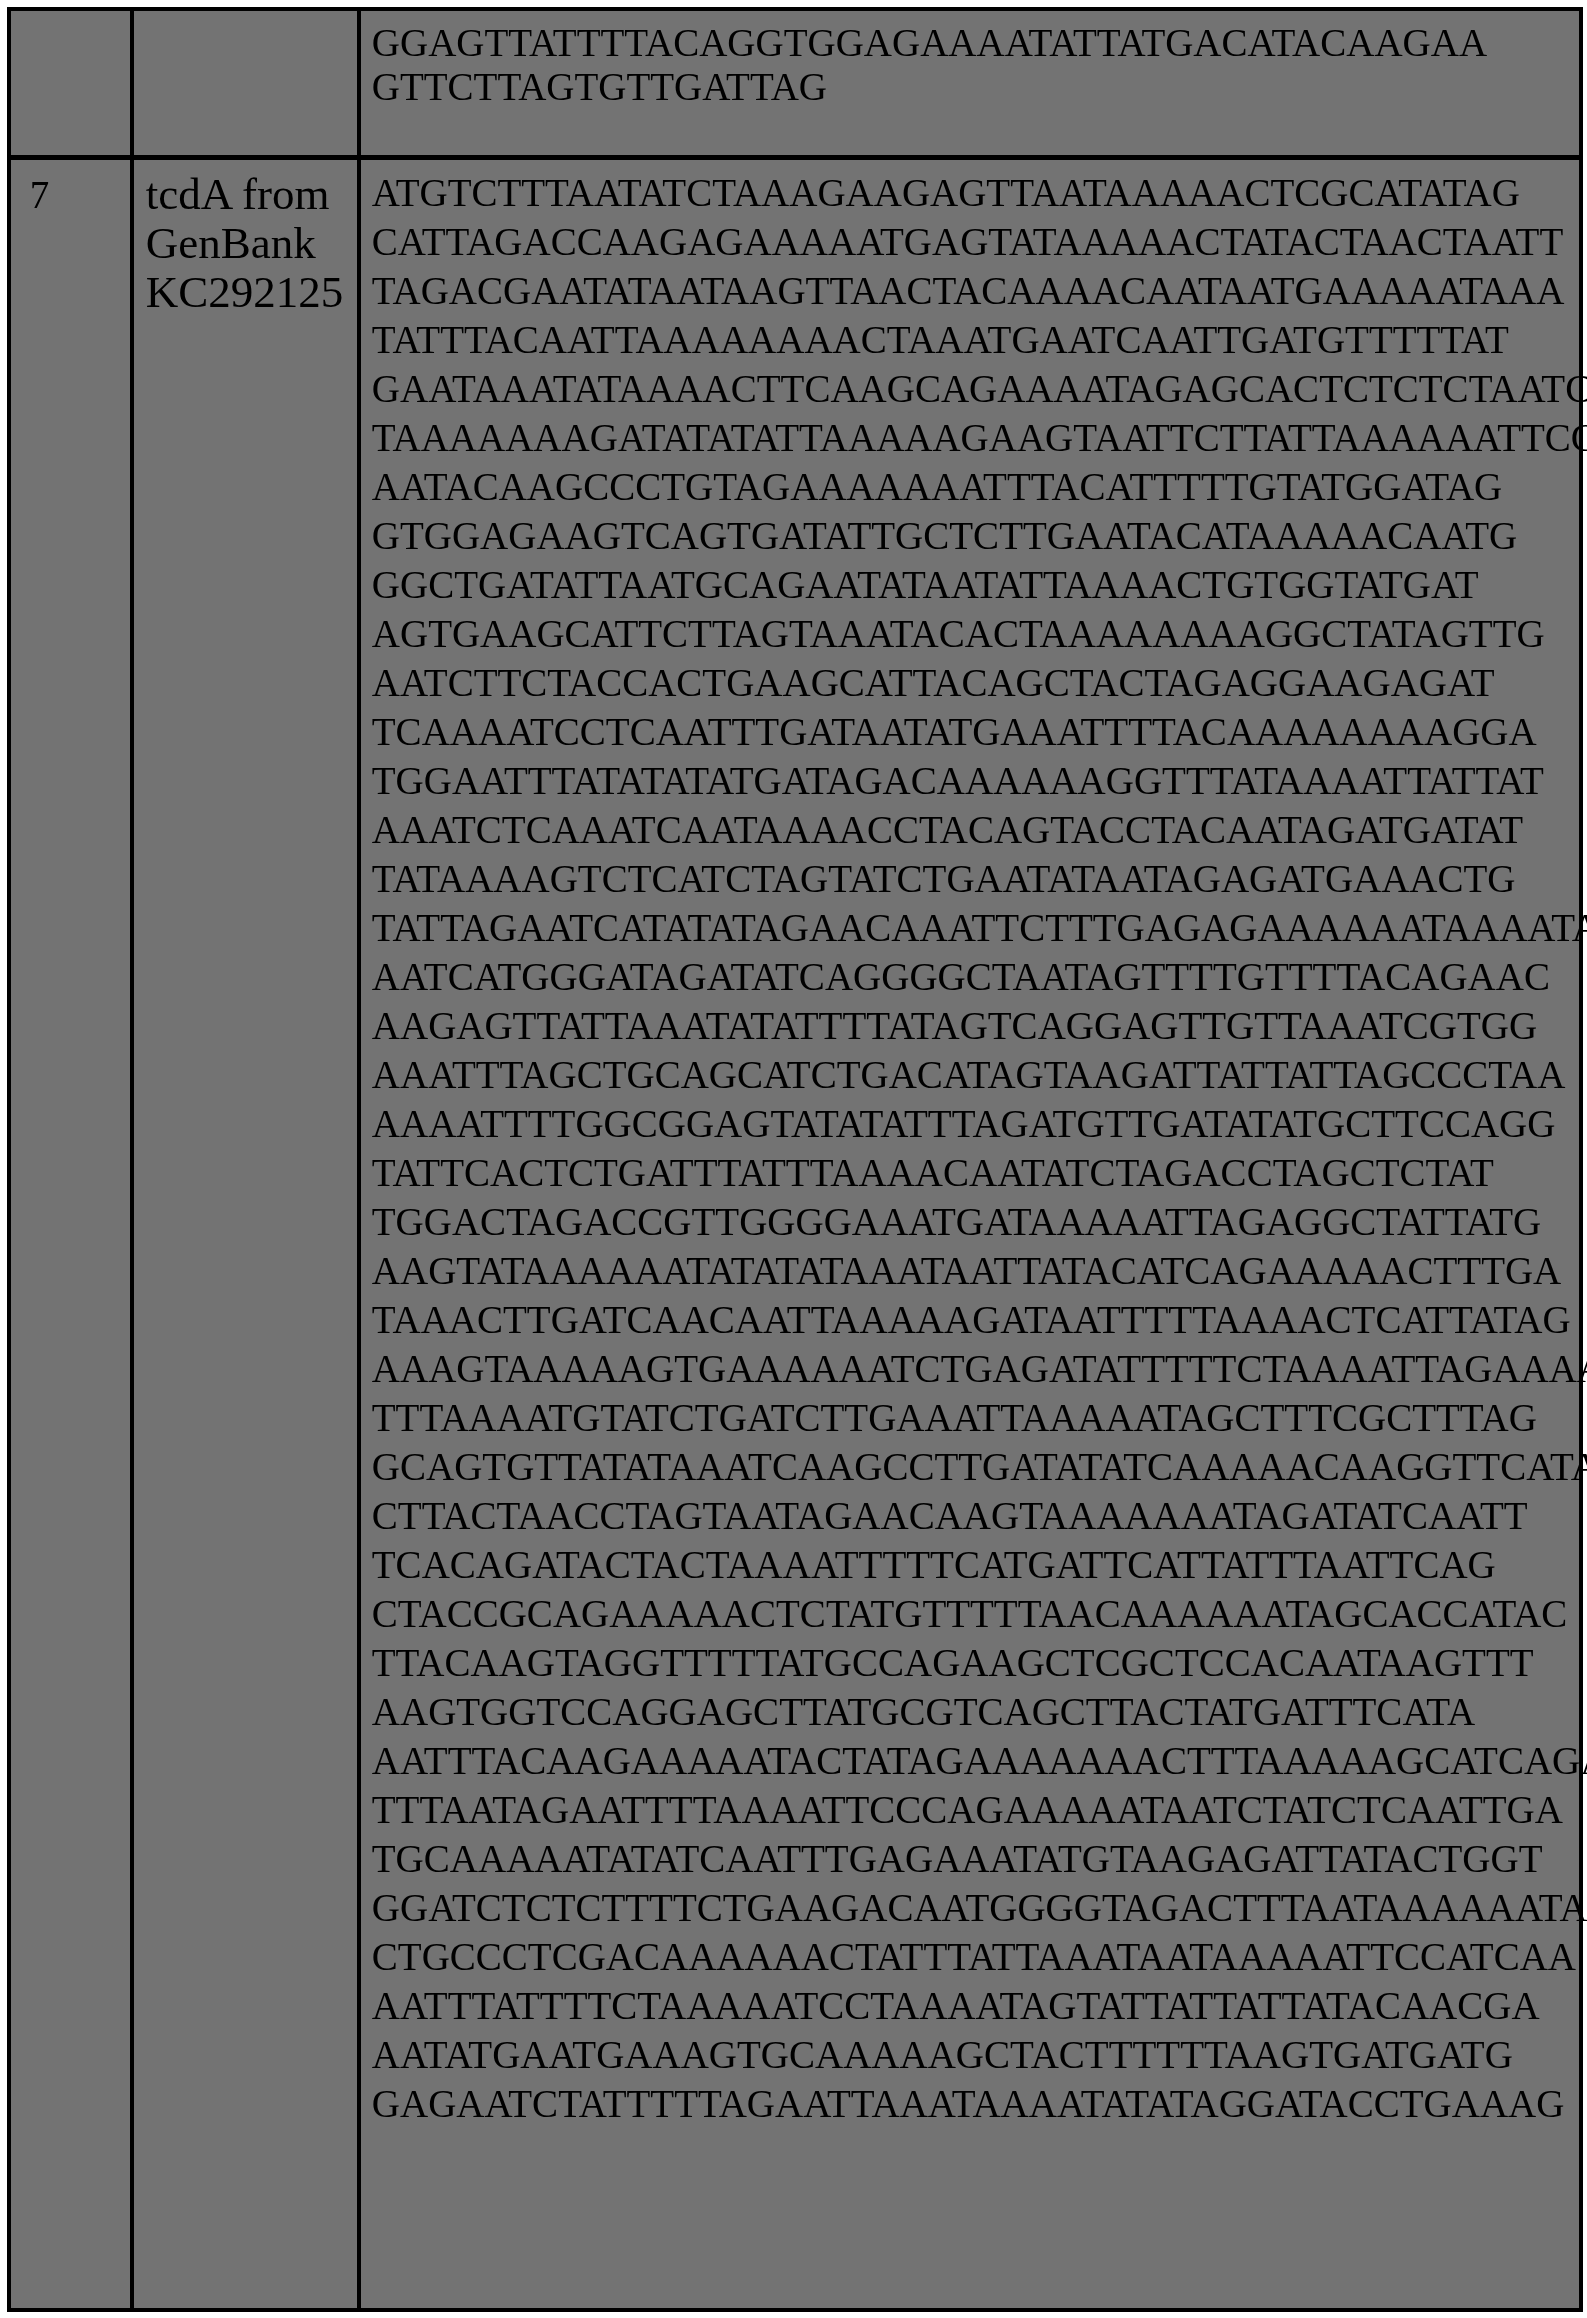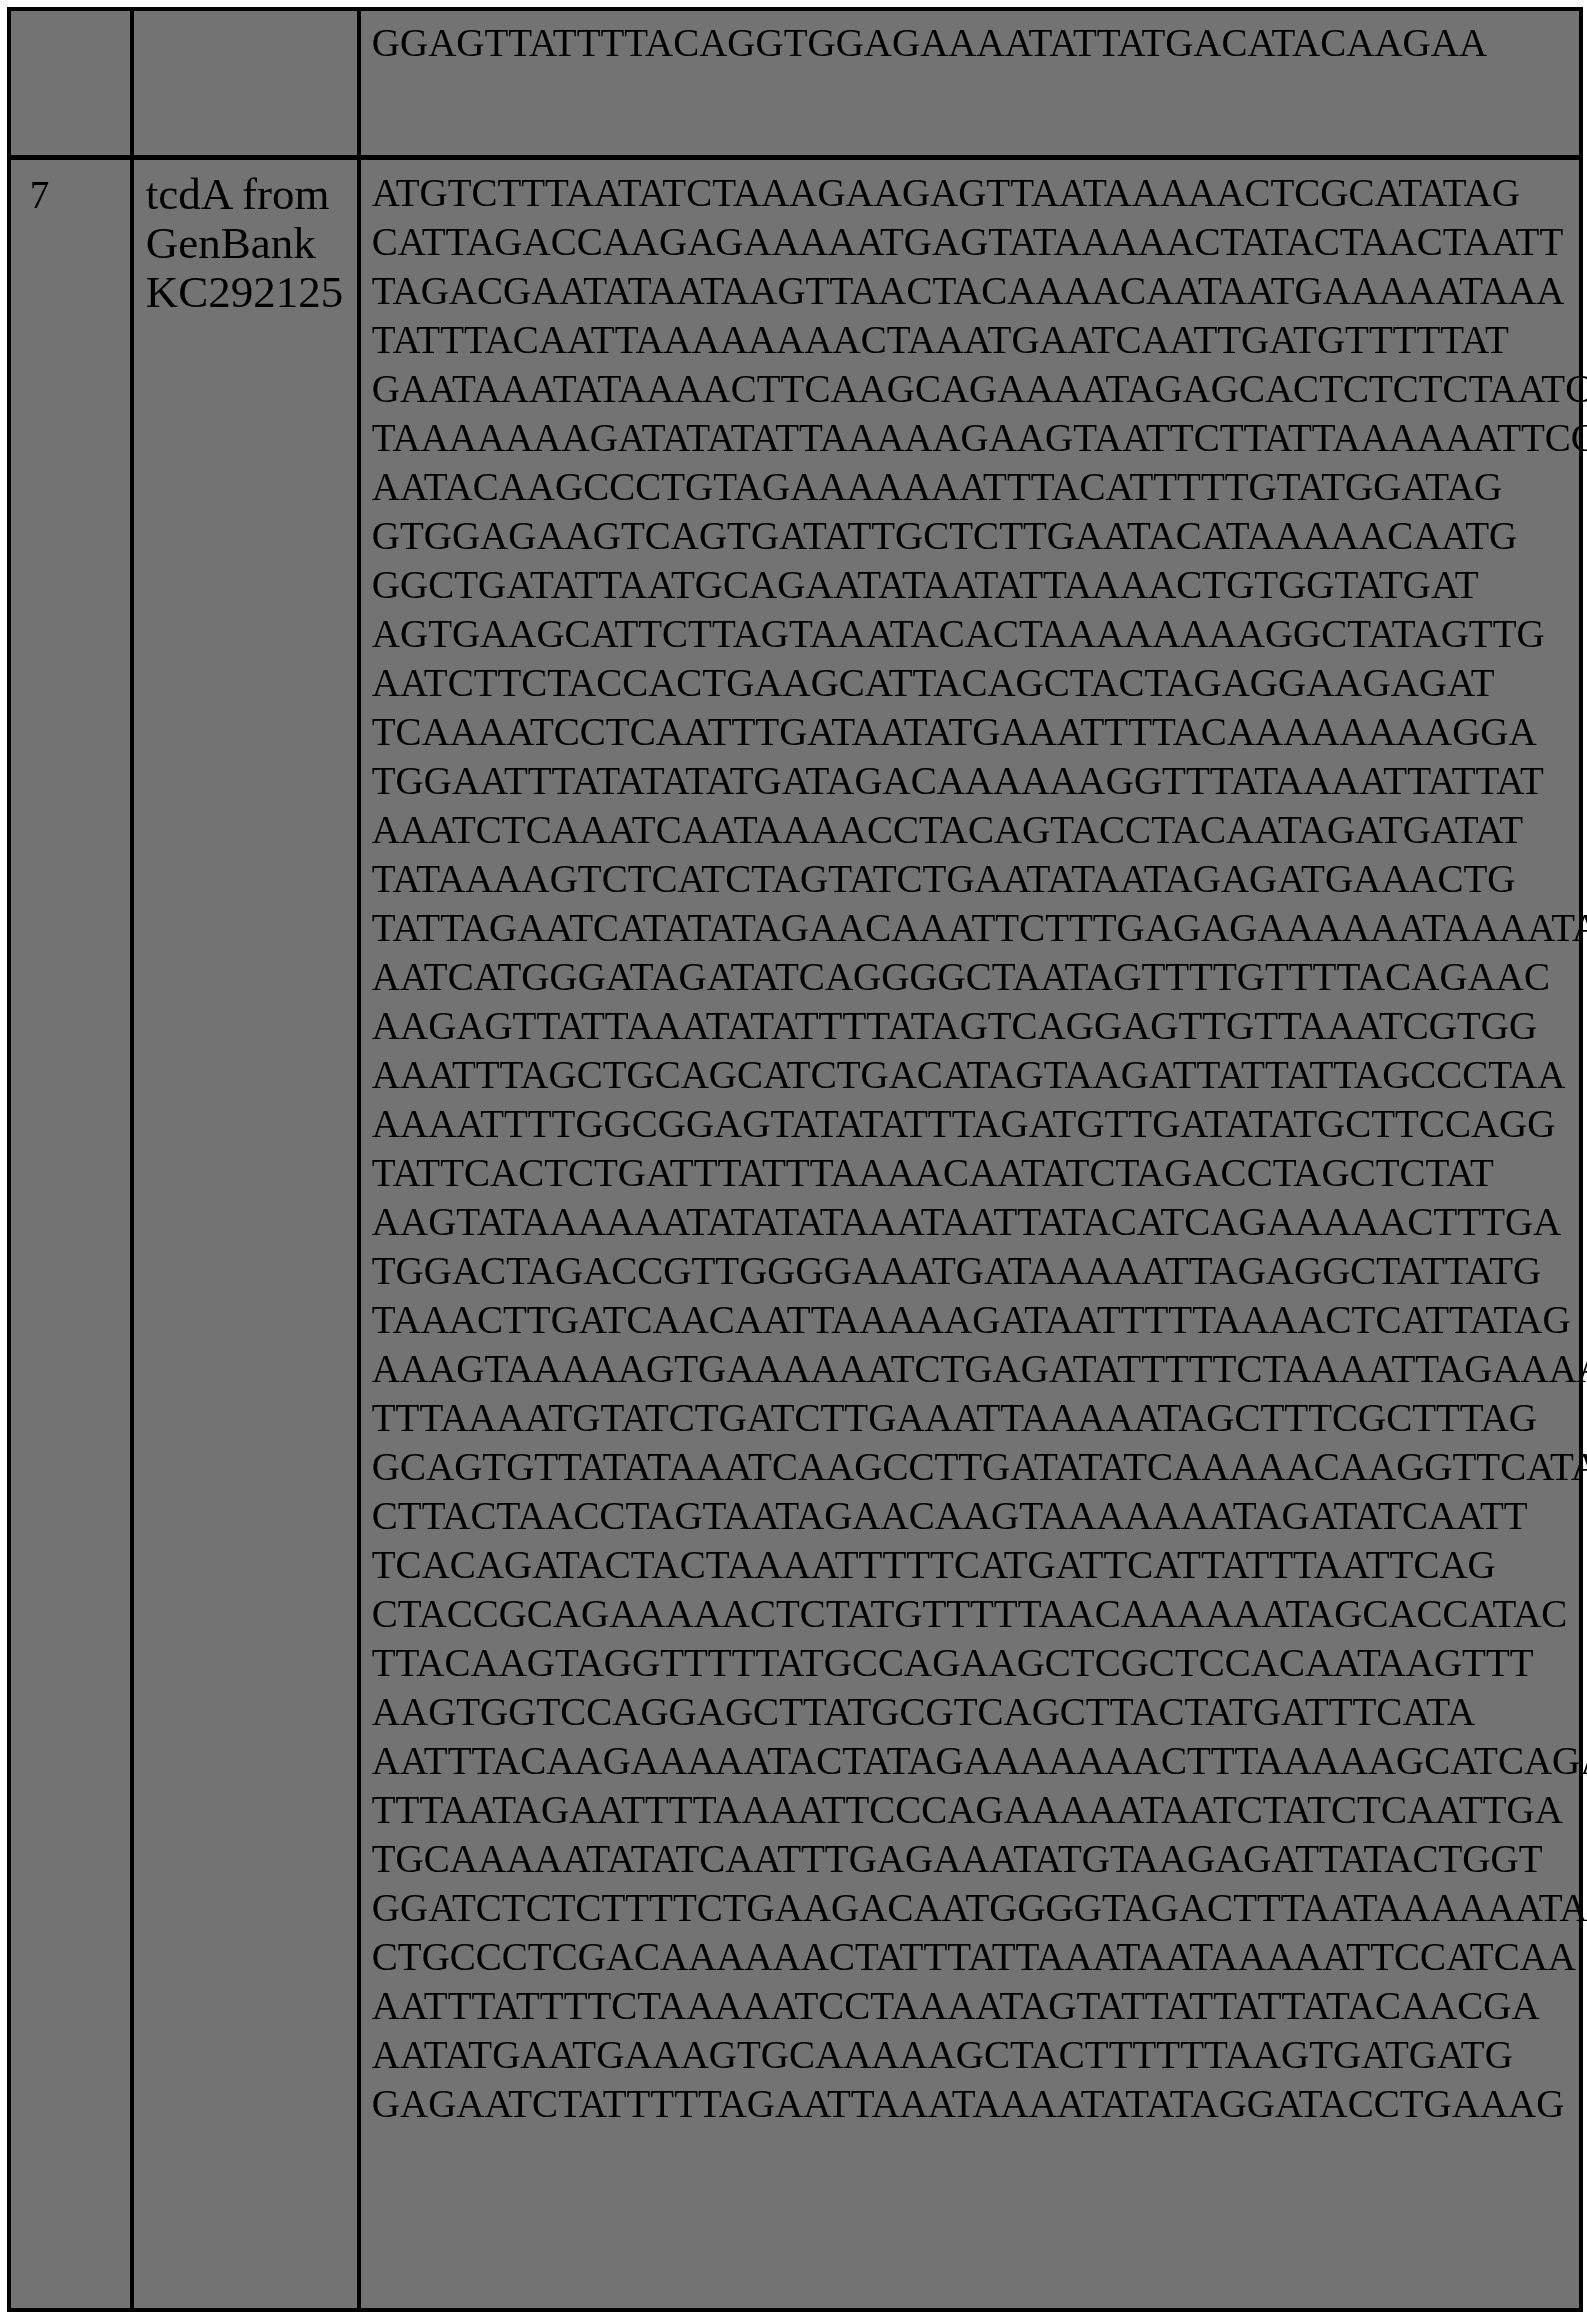--- a/index.html
+++ b/index.html
@@ -34,20 +34,21 @@
 </head>
 <body>
 
 <div class="table">
   <div class="vline c1"></div>
   <div class="vline c2"></div>
   <div class="hline"></div>
 
   <div class="seq seq-top">
       <span class="line">GGAGTTATTTTACAGGTGGAGAAAATATTATGACATACAAGAA</span>
+      <span class="line">GTTCTTAGTGTTGATTAG</span>
     </div>
 
   <div class="rownum">7</div>
 
   <div class="desc">
       <span class="line">tcdA from</span>
       <span class="line">GenBank</span>
       <span class="line">KC292125</span>
     </div>
 
@@ -66,22 +67,22 @@
       <span class="line">TCAAAATCCTCAATTTGATAATATGAAATTTTACAAAAAAAAGGA</span>
       <span class="line">TGGAATTTATATATATGATAGACAAAAAAGGTTTATAAAATTATTAT</span>
       <span class="line">AAATCTCAAATCAATAAAACCTACAGTACCTACAATAGATGATAT</span>
       <span class="line">TATAAAAGTCTCATCTAGTATCTGAATATAATAGAGATGAAACTG</span>
       <span class="line">TATTAGAATCATATATAGAACAAATTCTTTGAGAGAAAAAATAAAATAGT</span>
       <span class="line">AATCATGGGATAGATATCAGGGGCTAATAGTTTTGTTTTACAGAAC</span>
       <span class="line">AAGAGTTATTAAATATATTTTATAGTCAGGAGTTGTTAAATCGTGG</span>
       <span class="line">AAATTTAGCTGCAGCATCTGACATAGTAAGATTATTATTAGCCCTAA</span>
       <span class="line">AAAATTTTGGCGGAGTATATATTTAGATGTTGATATATGCTTCCAGG</span>
       <span class="line">TATTCACTCTGATTTATTTAAAACAATATCTAGACCTAGCTCTAT</span>
+      <span class="line">TGGACTAGACCGTTGGGGAAATGATAAAAATTAGAGGCTATTATG</span>
       <span class="line">AAGTATAAAAAATATATATAAATAATTATACATCAGAAAAACTTTGA</span>
-      <span class="line">TGGACTAGACCGTTGGGGAAATGATAAAAATTAGAGGCTATTATG</span>
       <span class="line">TAAACTTGATCAACAATTAAAAAGATAATTTTTAAAACTCATTATAG</span>
       <span class="line">AAAGTAAAAAGTGAAAAAATCTGAGATATTTTTCTAAAATTAGAAAA</span>
       <span class="line">TTTAAAATGTATCTGATCTTGAAATTAAAAATAGCTTTCGCTTTAG</span>
       <span class="line">GCAGTGTTATATAAATCAAGCCTTGATATATCAAAAACAAGGTTCATAT</span>
       <span class="line">CTTACTAACCTAGTAATAGAACAAGTAAAAAAATAGATATCAATT</span>
       <span class="line">TCACAGATACTACTAAAATTTTTCATGATTCATTATTTAATTCAG</span>
       <span class="line">CTACCGCAGAAAAACTCTATGTTTTTAACAAAAAATAGCACCATAC</span>
       <span class="line">TTACAAGTAGGTTTTTATGCCAGAAGCTCGCTCCACAATAAGTTT</span>
       <span class="line">AAGTGGTCCAGGAGCTTATGCGTCAGCTTACTATGATTTCATA</span>
       <span class="line">AATTTACAAGAAAAATACTATAGAAAAAAACTTTAAAAAGCATCAGA</span>

